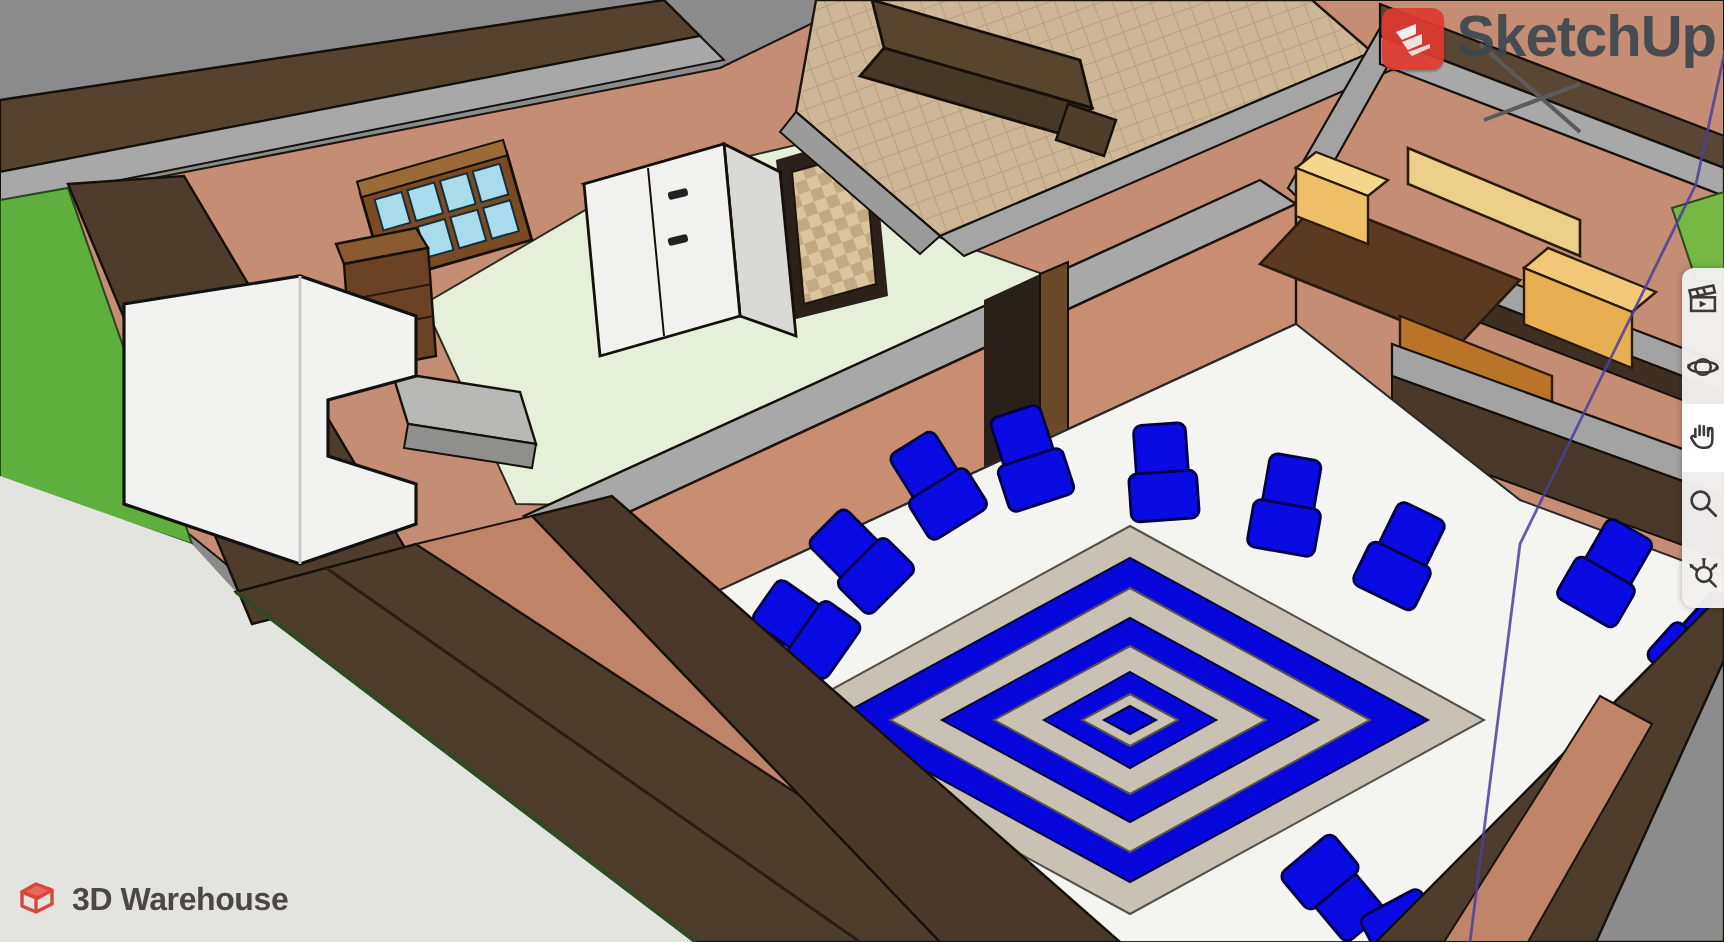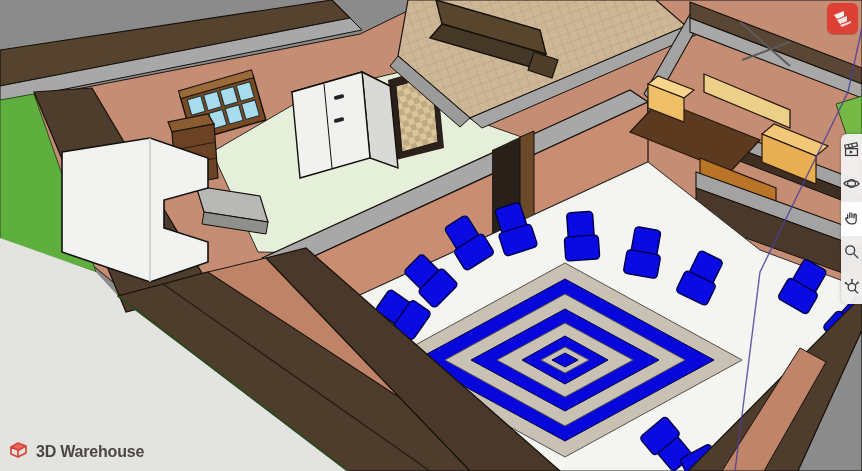--- a/index.html
+++ b/index.html
@@ -258,20 +258,21 @@
   </svg>
 
   <div class="sketchup-mark">
     <span class="logo">
       <svg width="21" height="21" viewBox="0 0 21 21">
         <path d="M2 7 L12 3 L12 8 L5 11 Z" fill="#fff"></path>
         <path d="M5 12 L15 8 L15 13 L8 16 Z" fill="#fff" opacity=".92"></path>
         <path d="M8 17 L19 13 L19 15 L10 19 Z" fill="#fff" opacity=".85"></path>
       </svg>
     </span>
+    <span class="word">SketchUp</span>
   </div>
 
   <div class="warehouse-mark">
     <span>
       <svg width="21" height="21" viewBox="0 0 21 21">
         <g fill="none" stroke="#d8453a" stroke-width="1.7" stroke-linejoin="round">
           <path d="M3 8 L10 4 L18 7 L11 11 Z" fill="#e8685e"></path>
           <path d="M3 8 L3 15 L10 18 L10 11 Z"></path>
           <path d="M18 7 L18 14 L10 18"></path>
         </g>

